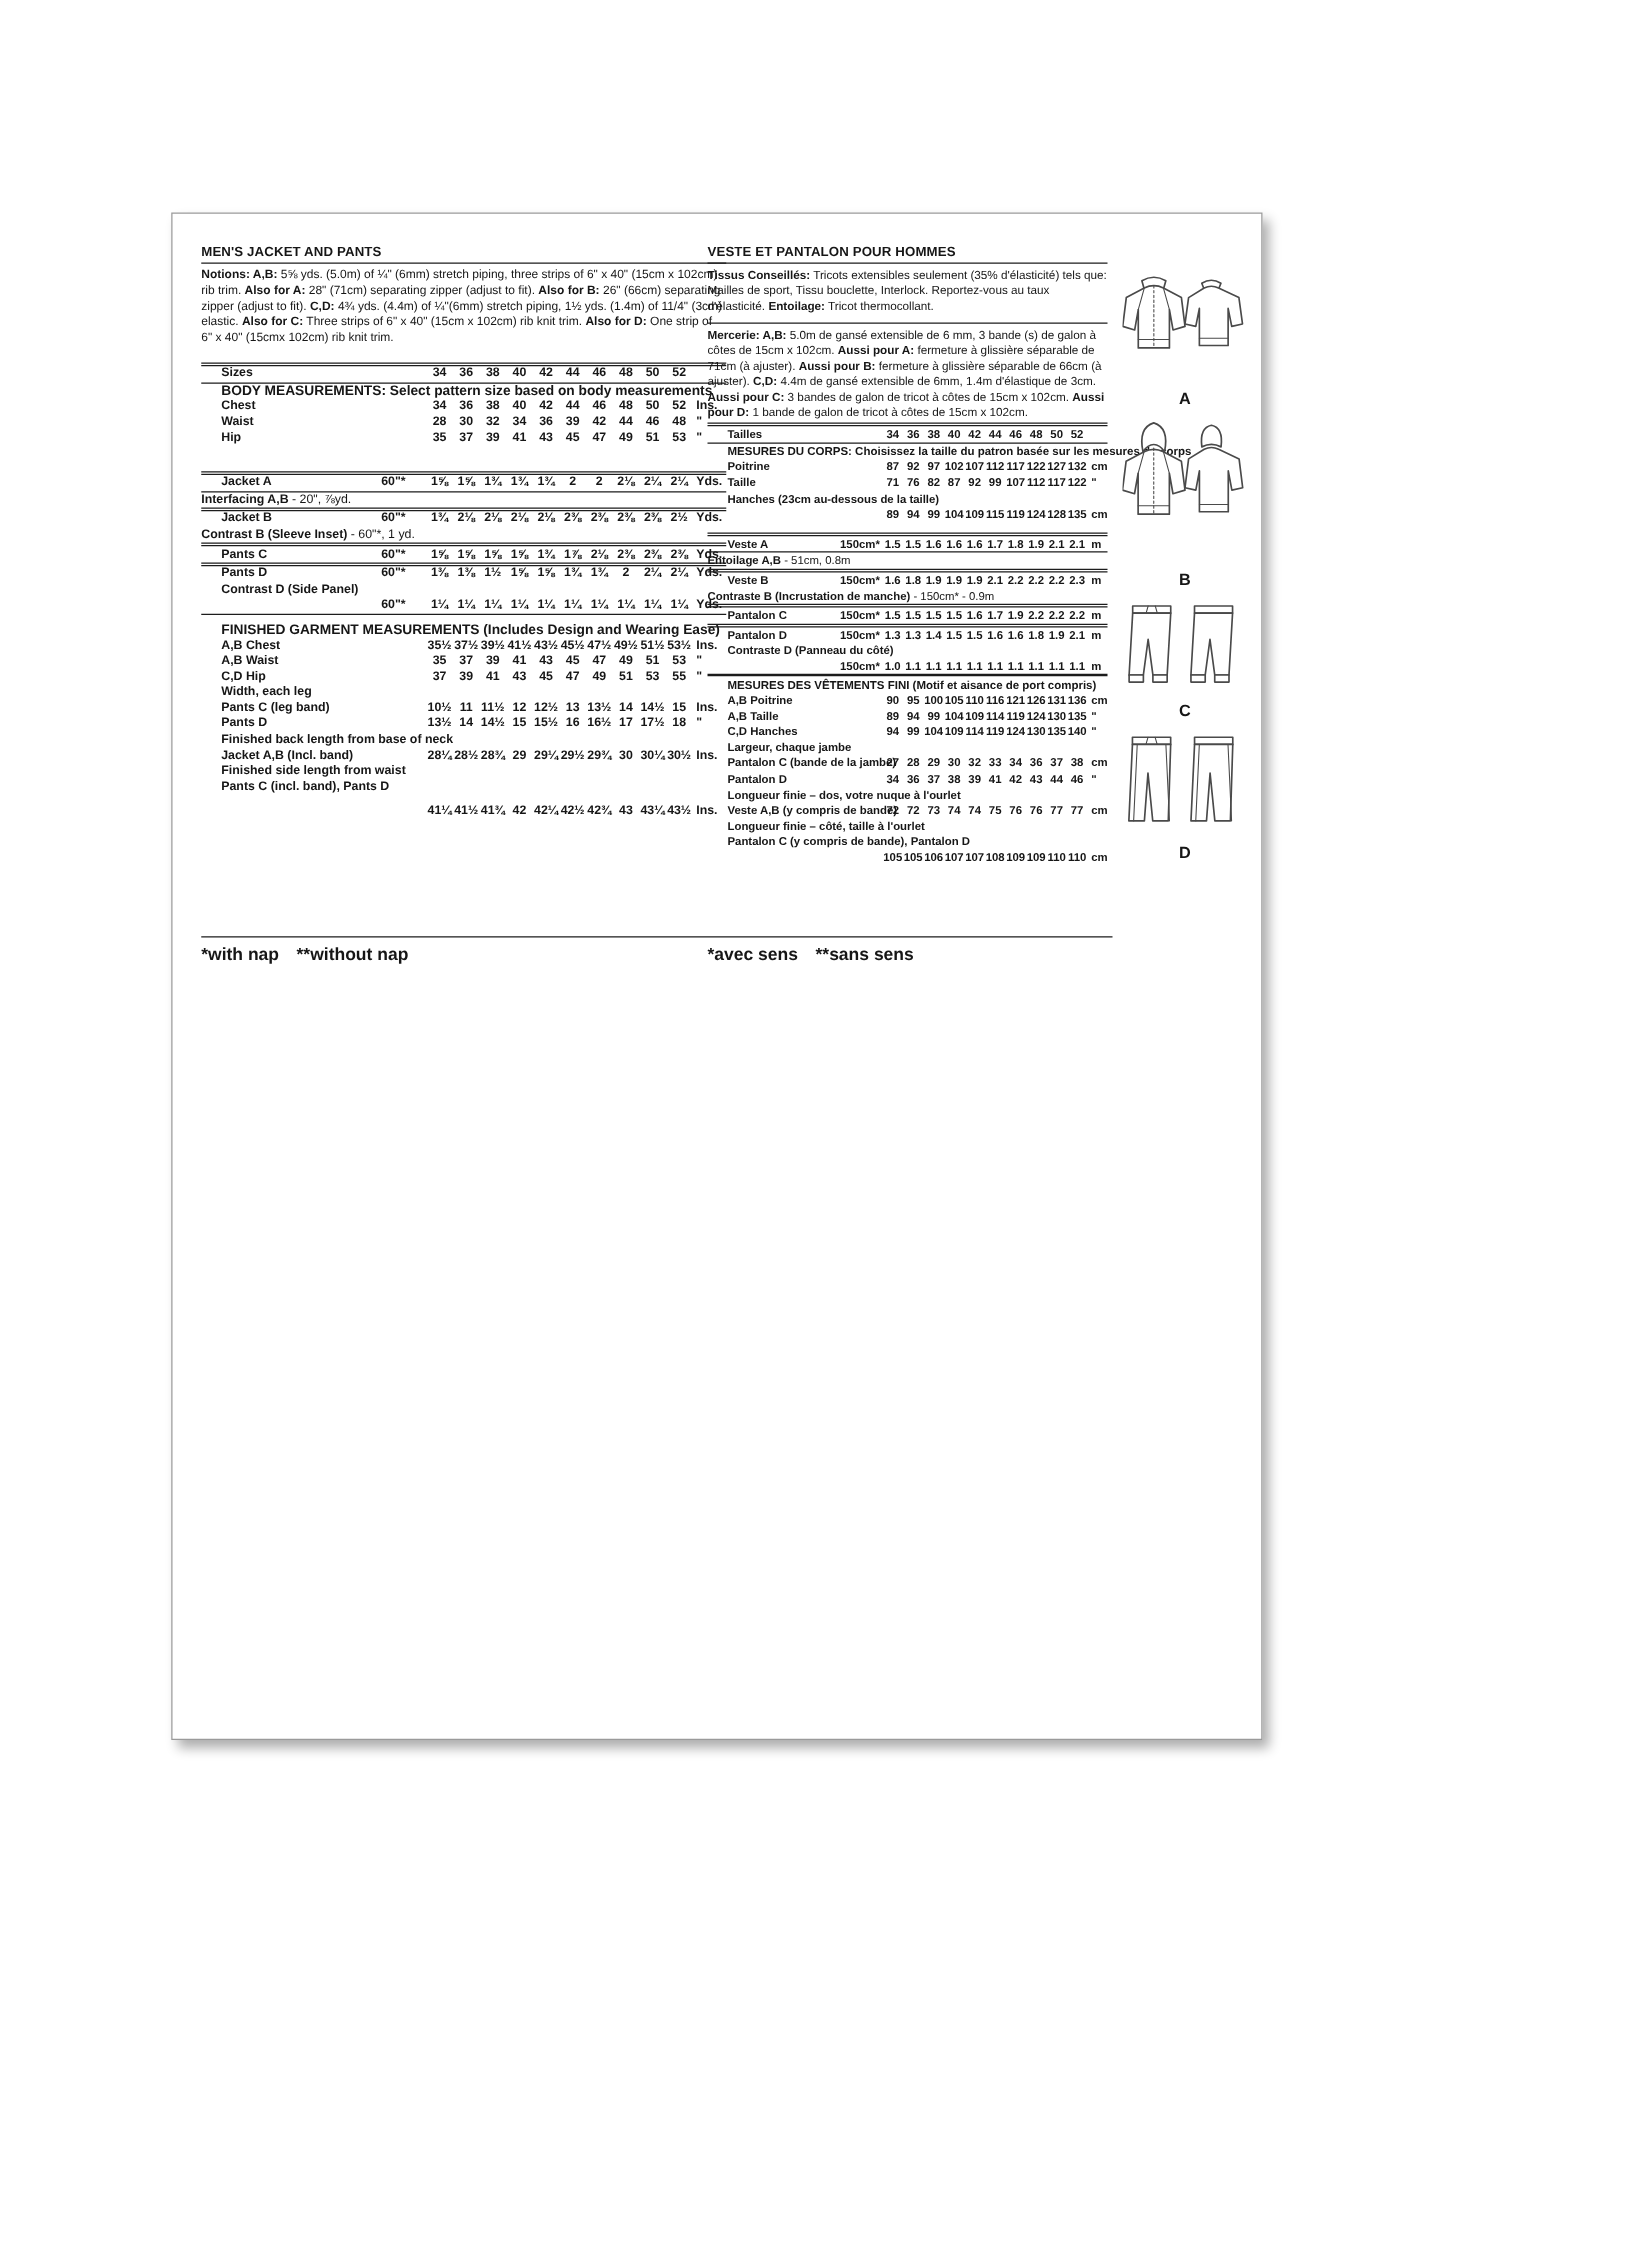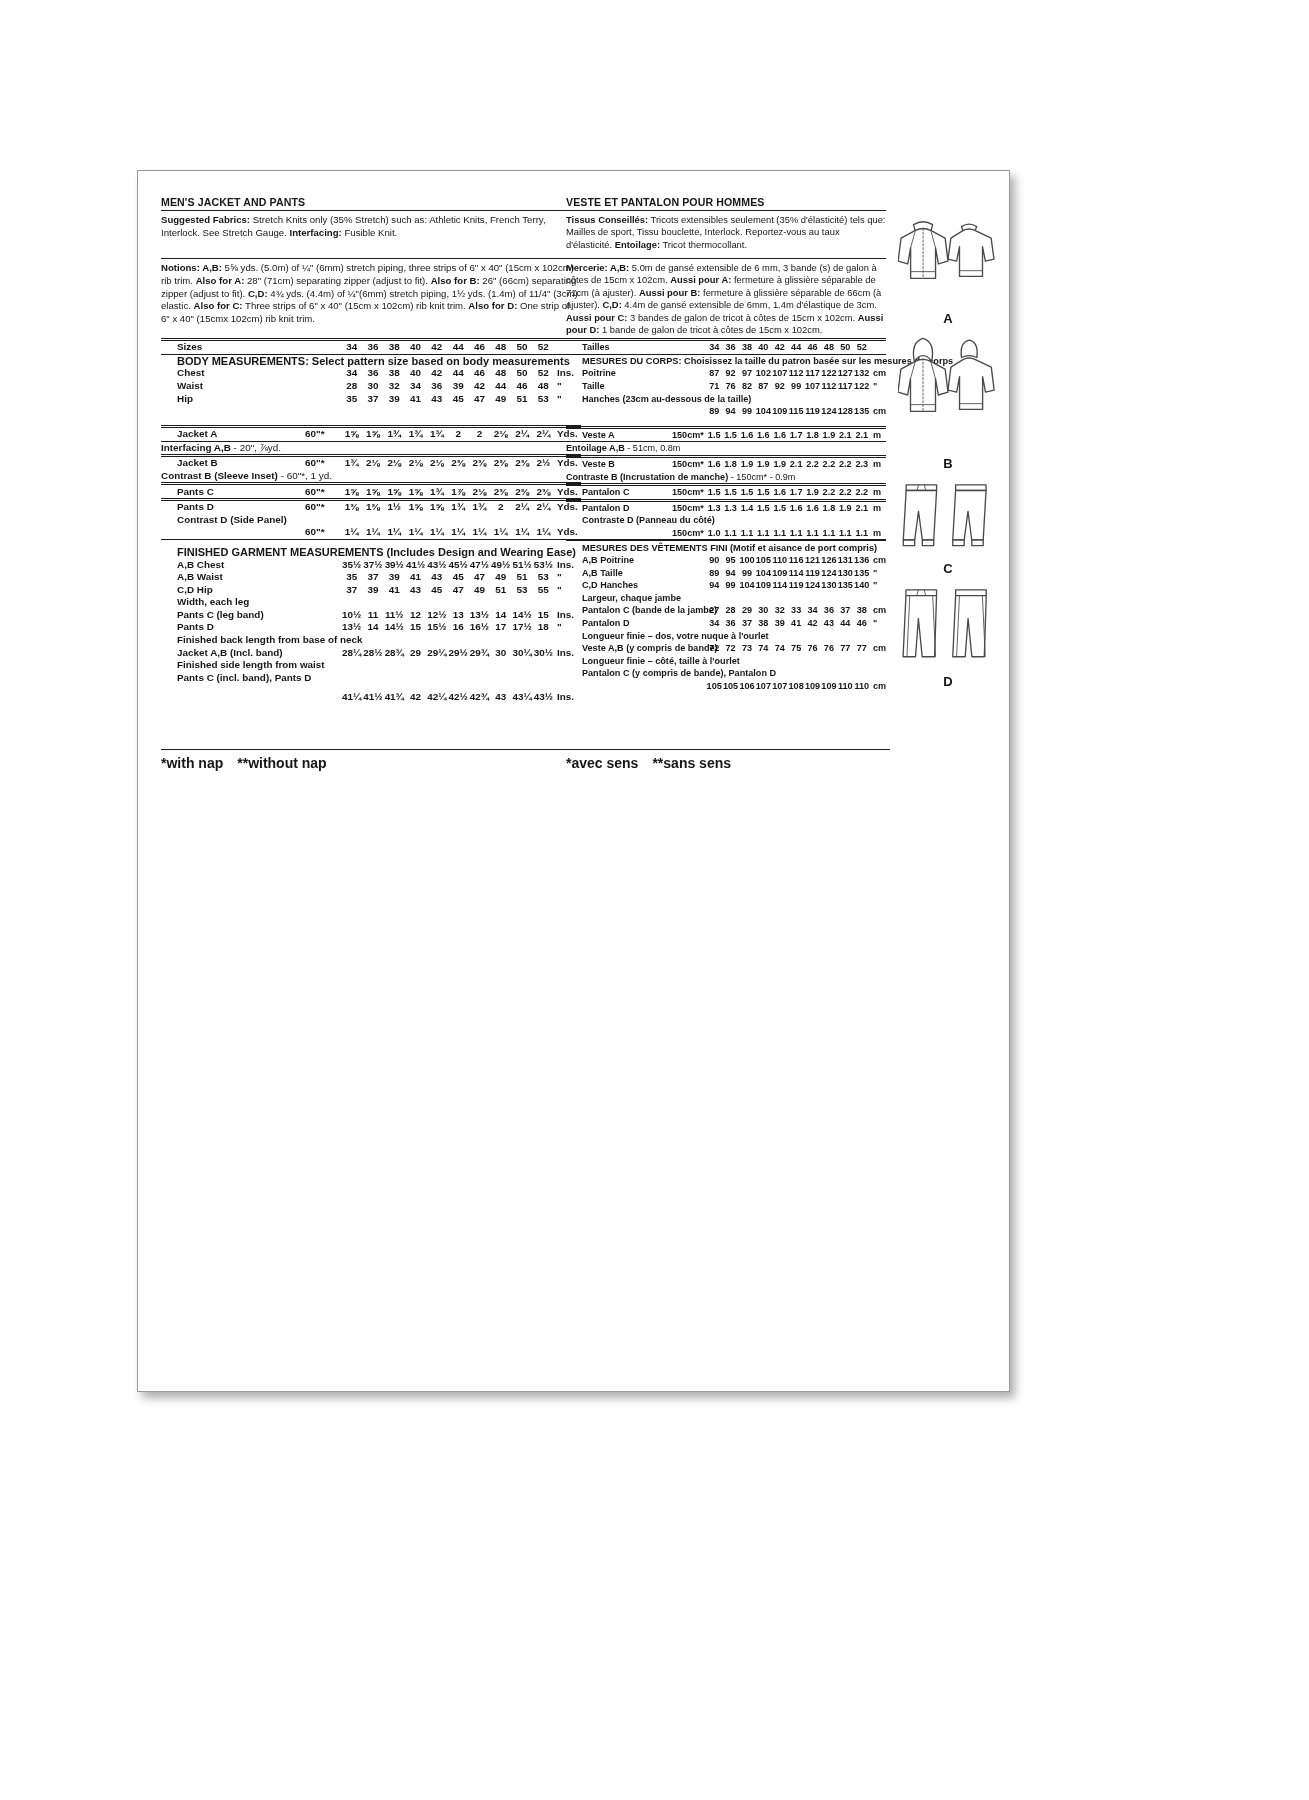--- a/index.html
+++ b/index.html
@@ -58,21 +58,20 @@
   svg .thin{stroke-width:.9;}
   svg .dash{stroke-dasharray:2 2;stroke-width:.9;fill:none;}
 </style>
 </head>
 <body>
 
 <div id="page">
 
   <div class="col col-en">
     <div class="col-title">MEN'S JACKET AND PANTS</div>
-    <div class="para p-fab rb"><b>Suggested Fabrics:</b><span> Stretch Knits only (35% Stretch) such as: Athletic Knits, French Terry, Interlock. See Stretch Gauge. </span><b>Interfacing:</b><span> Fusible Knit.</span></div>
     <div class="para p-not"><b>Notions: A,B:</b><span> 5⅝ yds. (5.0m) of ¼" (6mm) stretch piping, three strips of 6" x 40" (15cm x 102cm) rib trim. </span><b>Also for A:</b><span> 28" (71cm) separating zipper (adjust to fit). </span><b>Also for B:</b><span> 26" (66cm) separating zipper (adjust to fit). </span><b>C,D:</b><span> 4¾ yds. (4.4m) of ¼"(6mm) stretch piping, 1½ yds. (1.4m) of 11/4" (3cm) elastic. </span><b>Also for C:</b><span> Three strips of 6" x 40" (15cm x 102cm) rib knit trim. </span><b>Also for D:</b><span> One strip of 6" x 40" (15cmx 102cm) rib knit trim.</span></div>
     <div class="mtable">
         <div class="trow sizes rt2 rb">
           <div class="cell lab lab2">Sizes</div>
           <div class="cell val">34</div>
           <div class="cell val">36</div>
           <div class="cell val">38</div>
           <div class="cell val">40</div>
           <div class="cell val">42</div>
           <div class="cell val">44</div>

